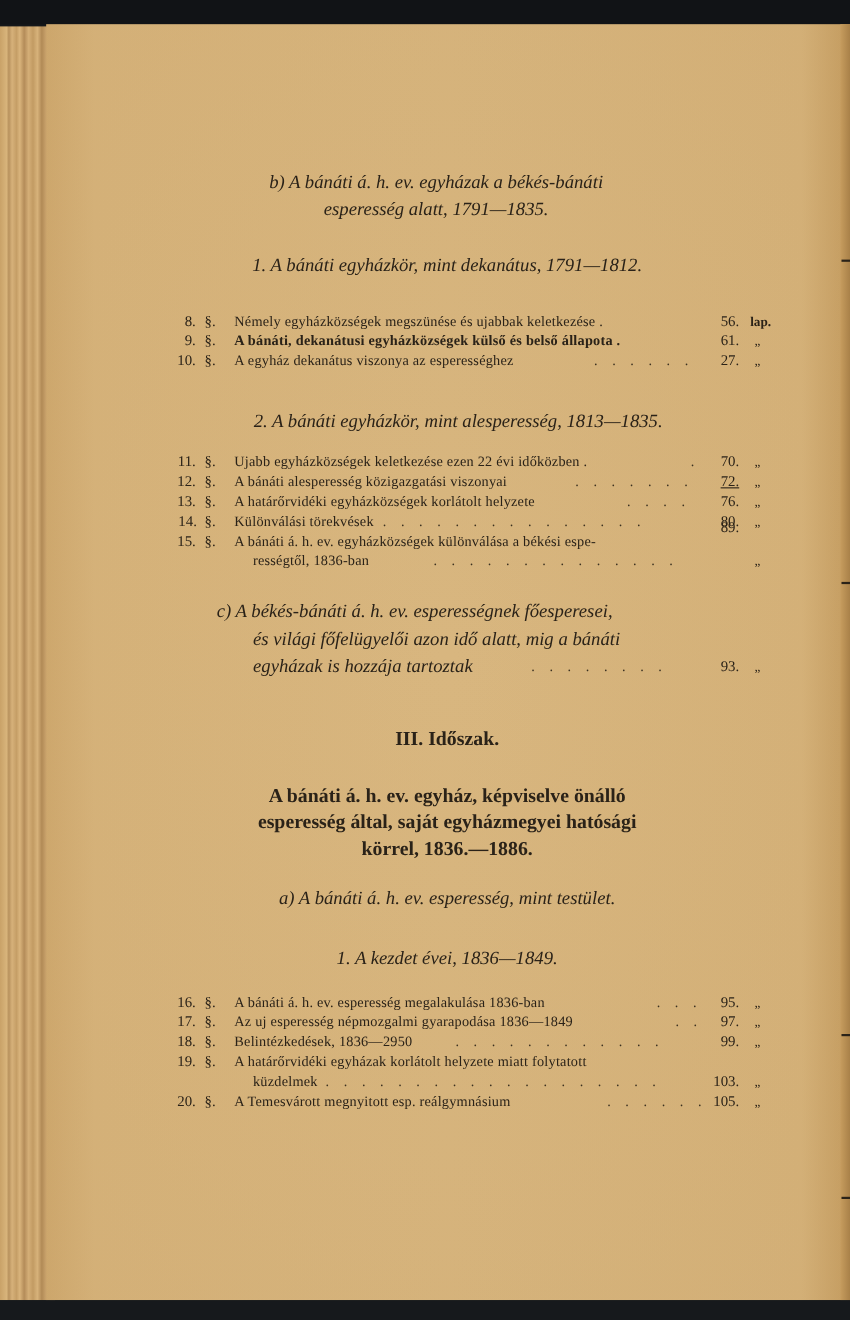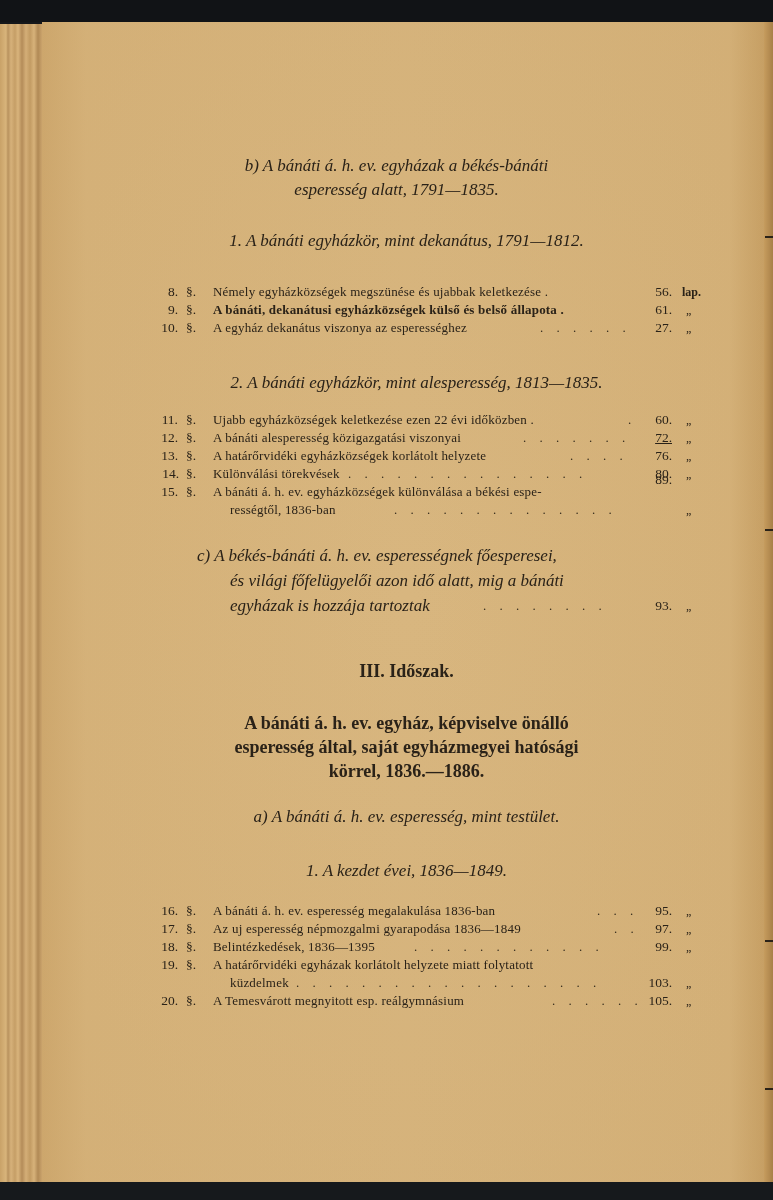--- a/index.html
+++ b/index.html
@@ -79,21 +79,21 @@
   <span class="unit line" style="top:320px;left:686px;">„</span>
 </div>
 
 <div class="line center ital heading" style="top:372px;padding-left:30px;">2. A bánáti egyházkör, mint alesperesség, 1813—1835.</div>
 
 <div>
   <span class="num line" style="left:142px;top:412px;">11.</span>
   <span class="sect line" style="top:412px;">§.</span>
   <span class="entry-text line" style="top:412px;">Ujabb egyházközségek keletkezése ezen 22 évi időközben .</span>
   <span class="dots line" style="left:628px;top:412px;">.</span>
-  <span class="page-num line" style="top:412px;">60.</span>
+  <span class="page-num line" style="top:412px;">70.</span>
   <span class="unit line" style="top:412px;left:686px;">„</span>
 </div>
 <div>
   <span class="num line" style="left:142px;top:430px;">12.</span>
   <span class="sect line" style="top:430px;">§.</span>
   <span class="entry-text line" style="top:430px;">A bánáti alesperesség közigazgatási viszonyai</span>
   <span class="dots line" style="left:523px;top:430px;">. . . . . . .</span>
   <span class="page-num line" style="top:430px;text-decoration:underline;">72.</span>
   <span class="unit line" style="top:430px;left:686px;">„</span>
 </div>
@@ -152,21 +152,21 @@
   <span class="num line" style="left:142px;top:921px;">17.</span>
   <span class="sect line" style="top:921px;">§.</span>
   <span class="entry-text line" style="top:921px;">Az uj esperesség népmozgalmi gyarapodása 1836—1849</span>
   <span class="dots line" style="left:614px;top:921px;">. .</span>
   <span class="page-num line" style="top:921px;">97.</span>
   <span class="unit line" style="top:921px;left:686px;">„</span>
 </div>
 <div>
   <span class="num line" style="left:142px;top:939px;">18.</span>
   <span class="sect line" style="top:939px;">§.</span>
-  <span class="entry-text line" style="top:939px;">Belintézkedések, 1836—1395</span>
+  <span class="entry-text line" style="top:939px;">Belintézkedések, 1836—2950</span>
   <span class="dots line" style="left:414px;top:939px;">. . . . . . . . . . . .</span>
   <span class="page-num line" style="top:939px;">99.</span>
   <span class="unit line" style="top:939px;left:686px;">„</span>
 </div>
 <div>
   <span class="num line" style="left:142px;top:957px;">19.</span>
   <span class="sect line" style="top:957px;">§.</span>
   <span class="entry-text line" style="top:957px;">A határőrvidéki egyházak korlátolt helyzete miatt folytatott</span>
   <span class="entry-text line" style="left:230px;top:975px;">küzdelmek</span>
   <span class="dots line" style="left:296px;top:975px;">. . . . . . . . . . . . . . . . . . .</span>

